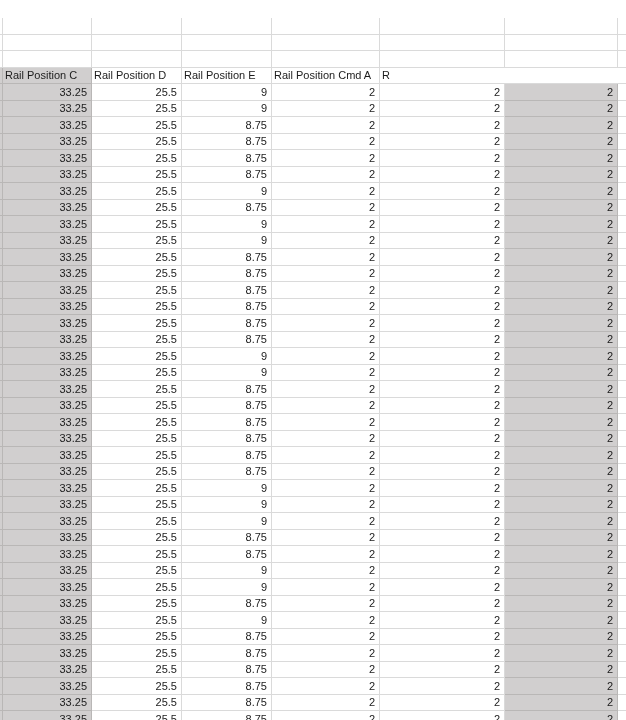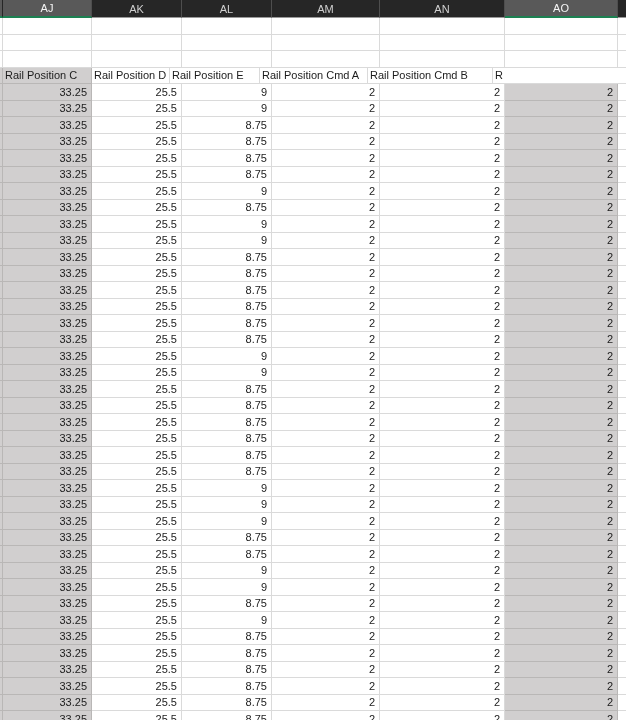--- a/index.html
+++ b/index.html
@@ -46,30 +46,20 @@
     position:relative; z-index:2; background:#fff;
     box-shadow: inset 0 0 0 2px var(--green);
     border-right-color:transparent; border-bottom-color:transparent;
   }
   .cell.last { flex:1 1 auto; border-right:none; }
 </style>
 </head>
 <body>
 
 <div id="app">
-  <div id="colheaders">
-      <div class="chcell selected dark-sep" style="width: 3px;"></div>
-      <div class="chcell selected" style="width: 89px;">AJ</div>
-      <div class="chcell" style="width: 90px;">AK</div>
-      <div class="chcell" style="width: 90px;">AL</div>
-      <div class="chcell" style="width: 108px;">AM</div>
-      <div class="chcell" style="width: 125px;">AN</div>
-      <div class="chcell selected" style="width: 113px;">AO</div>
-      <div class="chcell last" style="width: 8px;"></div>
-    </div>
   <div id="grid">
       <div class="row">
         <div class="cell" style="width: 3px;"></div>
         <div class="cell" style="width: 89px;"></div>
         <div class="cell" style="width: 90px;"></div>
         <div class="cell" style="width: 90px;"></div>
         <div class="cell" style="width: 108px;"></div>
         <div class="cell" style="width: 125px;"></div>
         <div class="cell" style="width: 113px;"></div>
         <div class="cell last" style="width: 8px;"></div>
@@ -90,24 +80,23 @@
         <div class="cell" style="width: 90px;"></div>
         <div class="cell" style="width: 90px;"></div>
         <div class="cell" style="width: 108px;"></div>
         <div class="cell" style="width: 125px;"></div>
         <div class="cell" style="width: 113px;"></div>
         <div class="cell last" style="width: 8px;"></div>
       </div>
       <div class="row">
         <div class="cell sel" style="width: 3px;"></div>
         <div class="cell label sel" style="width: 89px;">Rail Position C</div>
-        <div class="cell label" style="width: 78px;">Rail Position D</div>
+        <div class="cell label" style="width: 90px;">Rail Position D</div>
         <div class="cell label" style="width: 90px;">Rail Position E</div>
         <div class="cell label" style="width: 108px;">Rail Position Cmd A</div>
-        <div class="cell label" style="width: 125px;">Rail Position Cmd B</div>
         <div class="cell label last" style="width: 8px;">R</div>
       </div>
       <div class="row">
         <div class="cell sel" style="width: 3px;"></div>
         <div class="cell num sel" style="width: 89px;">33.25</div>
         <div class="cell num" style="width: 90px;">25.5</div>
         <div class="cell num" style="width: 90px;">9</div>
         <div class="cell num" style="width: 108px;">2</div>
         <div class="cell num" style="width: 125px;">2</div>
         <div class="cell num sel" style="width: 113px;">2</div>

